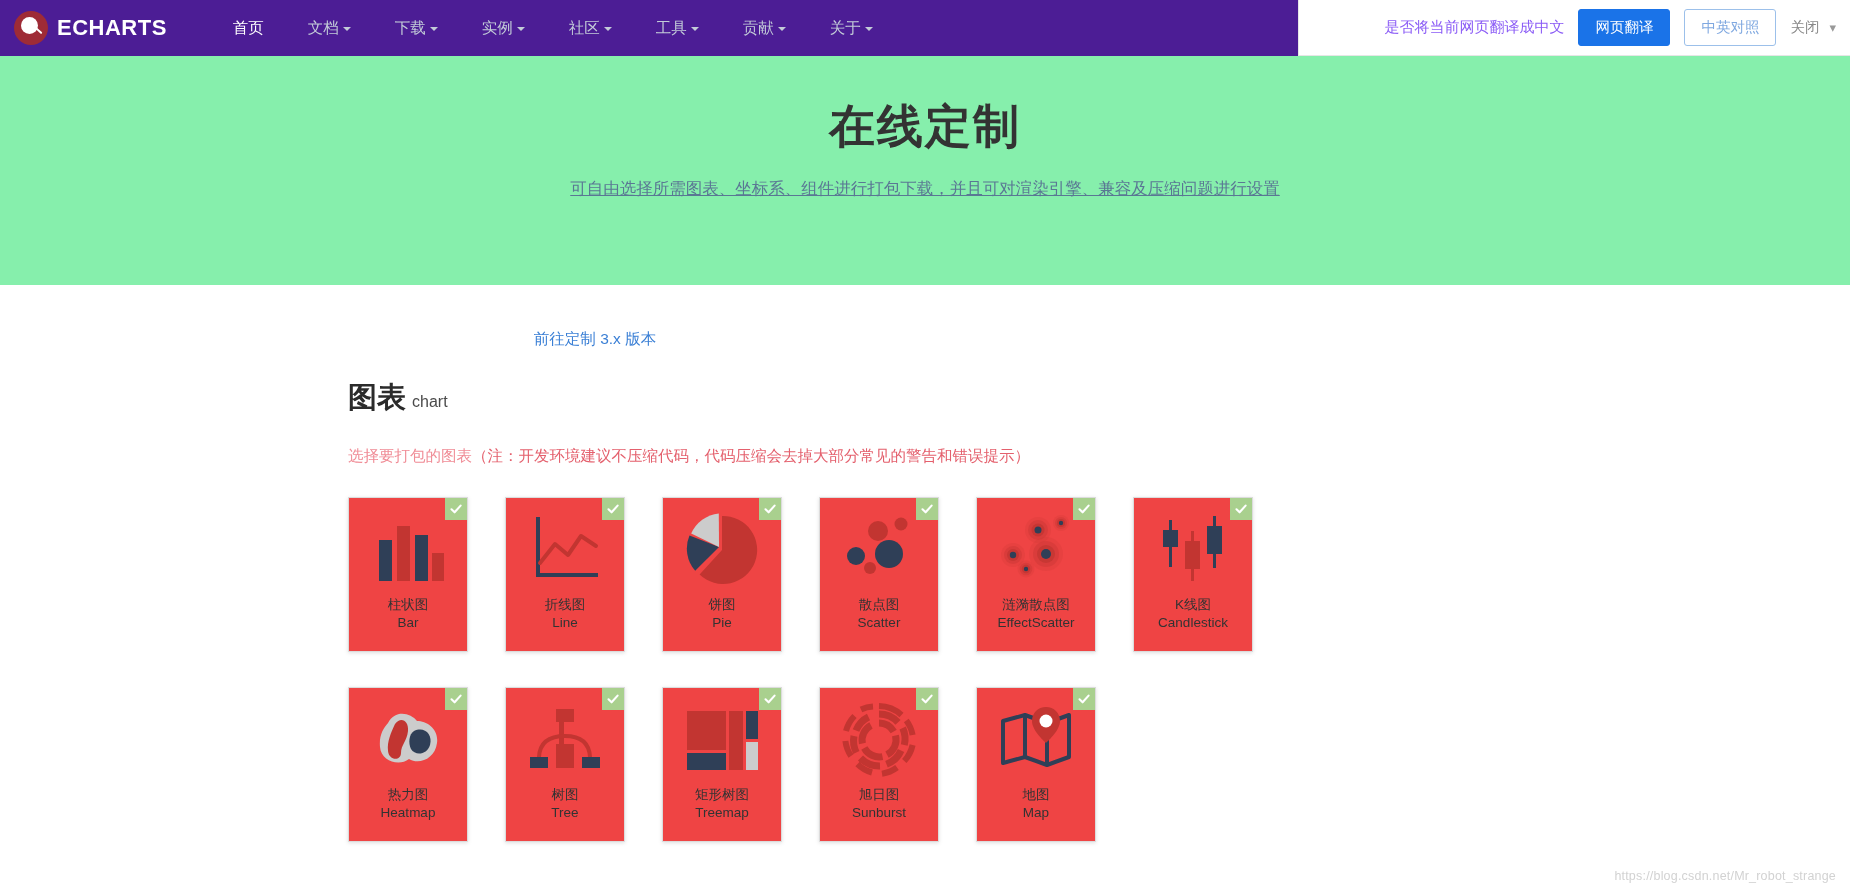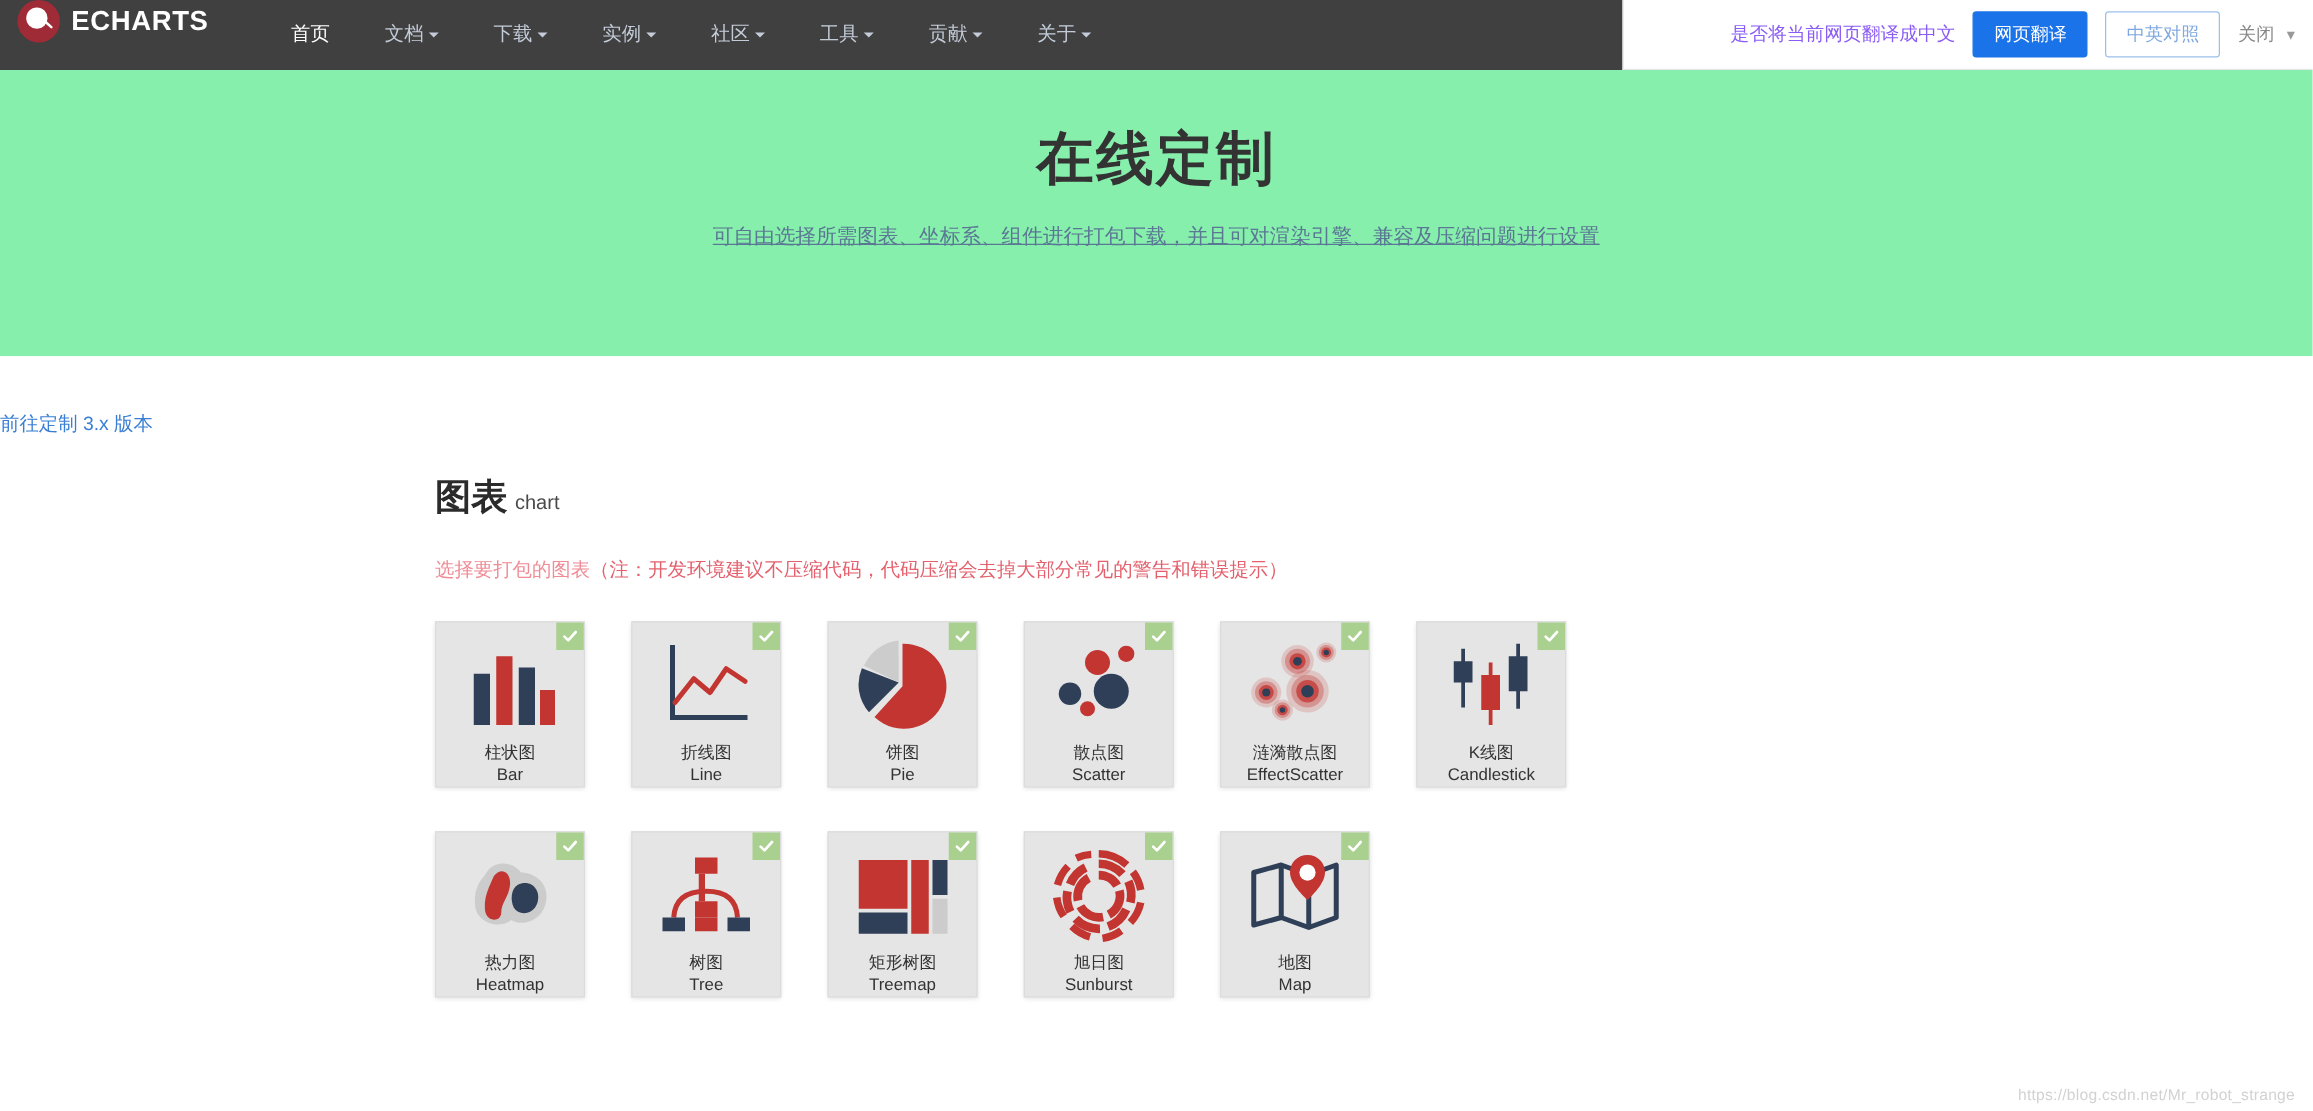--- a/index.html
+++ b/index.html
@@ -45,22 +45,22 @@
   }
   .chevron-dn {
     color: #999; font-size: 13px; cursor: pointer;
     margin-left: -4px;
   }
 
   
   .navbar {
     position: absolute; top: 0; left: 0;
     width: 1735px; height: 56px;
-    background: #404040;
-    display: flex; align-items: flex-start;
+    background: #4c1d95;
+    display: flex; align-items: center;
     padding-left: 14px;
     z-index: 10;
   }
   .brand {
     display: flex; align-items: center; gap: 9px;
     margin-right: 44px; cursor: pointer;
   }
   .brand-mark {
     width: 34px; height: 34px; border-radius: 50%;
     background: #9e2b36;
@@ -121,21 +121,21 @@
     font-size: 17px; font-weight: 700; color: #4a5b6b;
   }
 
   
   .content {
     position: absolute; top: 285px; left: 0;
     width: 1850px; height: 604px;
     background: #fff;
   }
   .version-link-wrap {
-    text-align: left;
+    text-align: center;
     padding: 44px 660px 0 0;
   }
   .version-link {
     color: #3a7fd5; font-size: 15.5px; text-decoration: none; cursor: pointer;
   }
   .section {
     padding-left: 348px;
     margin-top: 28px;
   }
   .section-title {
@@ -154,22 +154,22 @@
   
   .card-grid {
     margin-top: 30px;
     display: grid;
     grid-template-columns: repeat(6, 120px);
     column-gap: 37px;
     row-gap: 35px;
   }
   .chart-card {
     position: relative;
-    width: 120px; height: 133px;
-    background: #e5e5e5;
+    width: 120px; height: 155px;
+    background: #ef4444;
     border: 1px solid #dcdcdc;
     box-shadow: 0 1px 4px rgba(0,0,0,0.13);
     cursor: pointer;
     display: flex; flex-direction: column;
     align-items: center;
   }
   .card-icon {
     width: 100%; height: 98px;
     display: flex; align-items: center; justify-content: center;
     padding-top: 6px;

